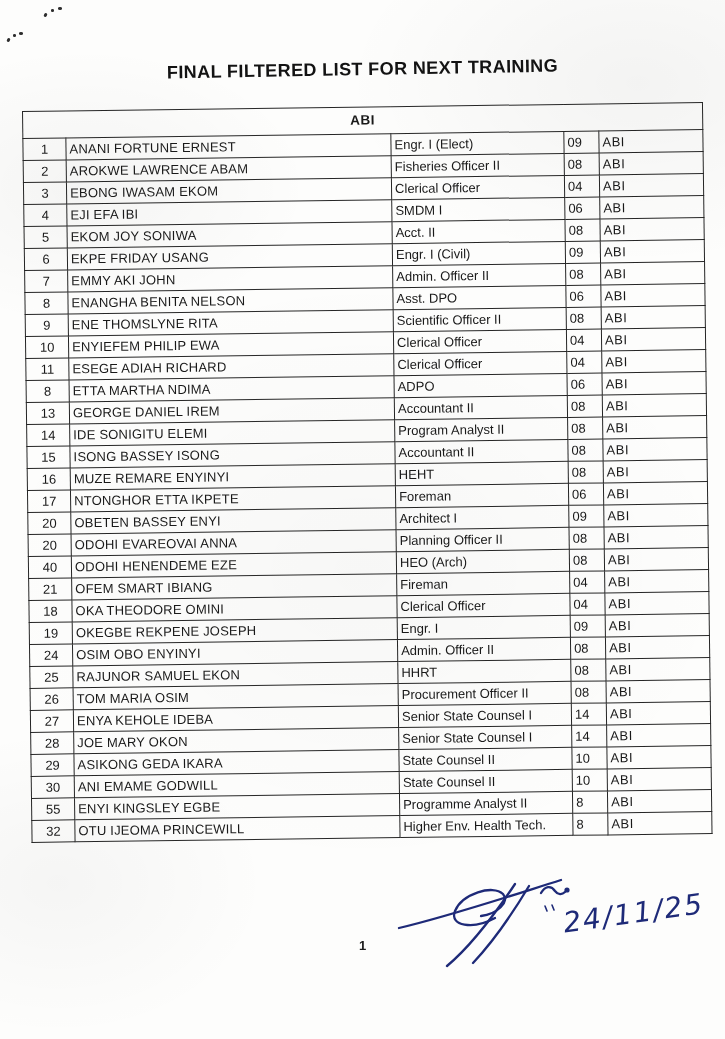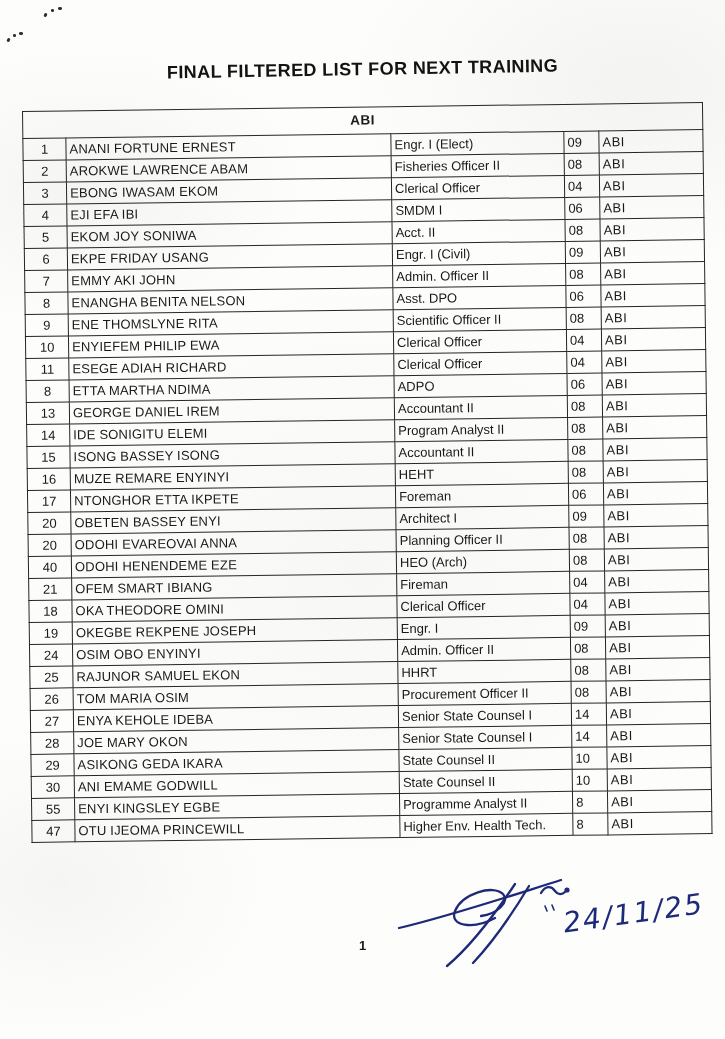--- a/index.html
+++ b/index.html
@@ -342,21 +342,21 @@
     <td class="c-loc">ABI</td>
   </tr>
           <tr>
     <td class="c-sn">55</td>
     <td class="c-name">ENYI KINGSLEY EGBE</td>
     <td class="c-desg">Programme Analyst II</td>
     <td class="c-grade">8</td>
     <td class="c-loc">ABI</td>
   </tr>
           <tr>
-    <td class="c-sn">47</td>
+    <td class="c-sn">32</td>
     <td class="c-name">OTU IJEOMA PRINCEWILL</td>
     <td class="c-desg">Higher Env. Health Tech.</td>
     <td class="c-grade">8</td>
     <td class="c-loc">ABI</td>
   </tr>
         </tbody>
     </table>
   </div>
 
   <div class="signature-block">

